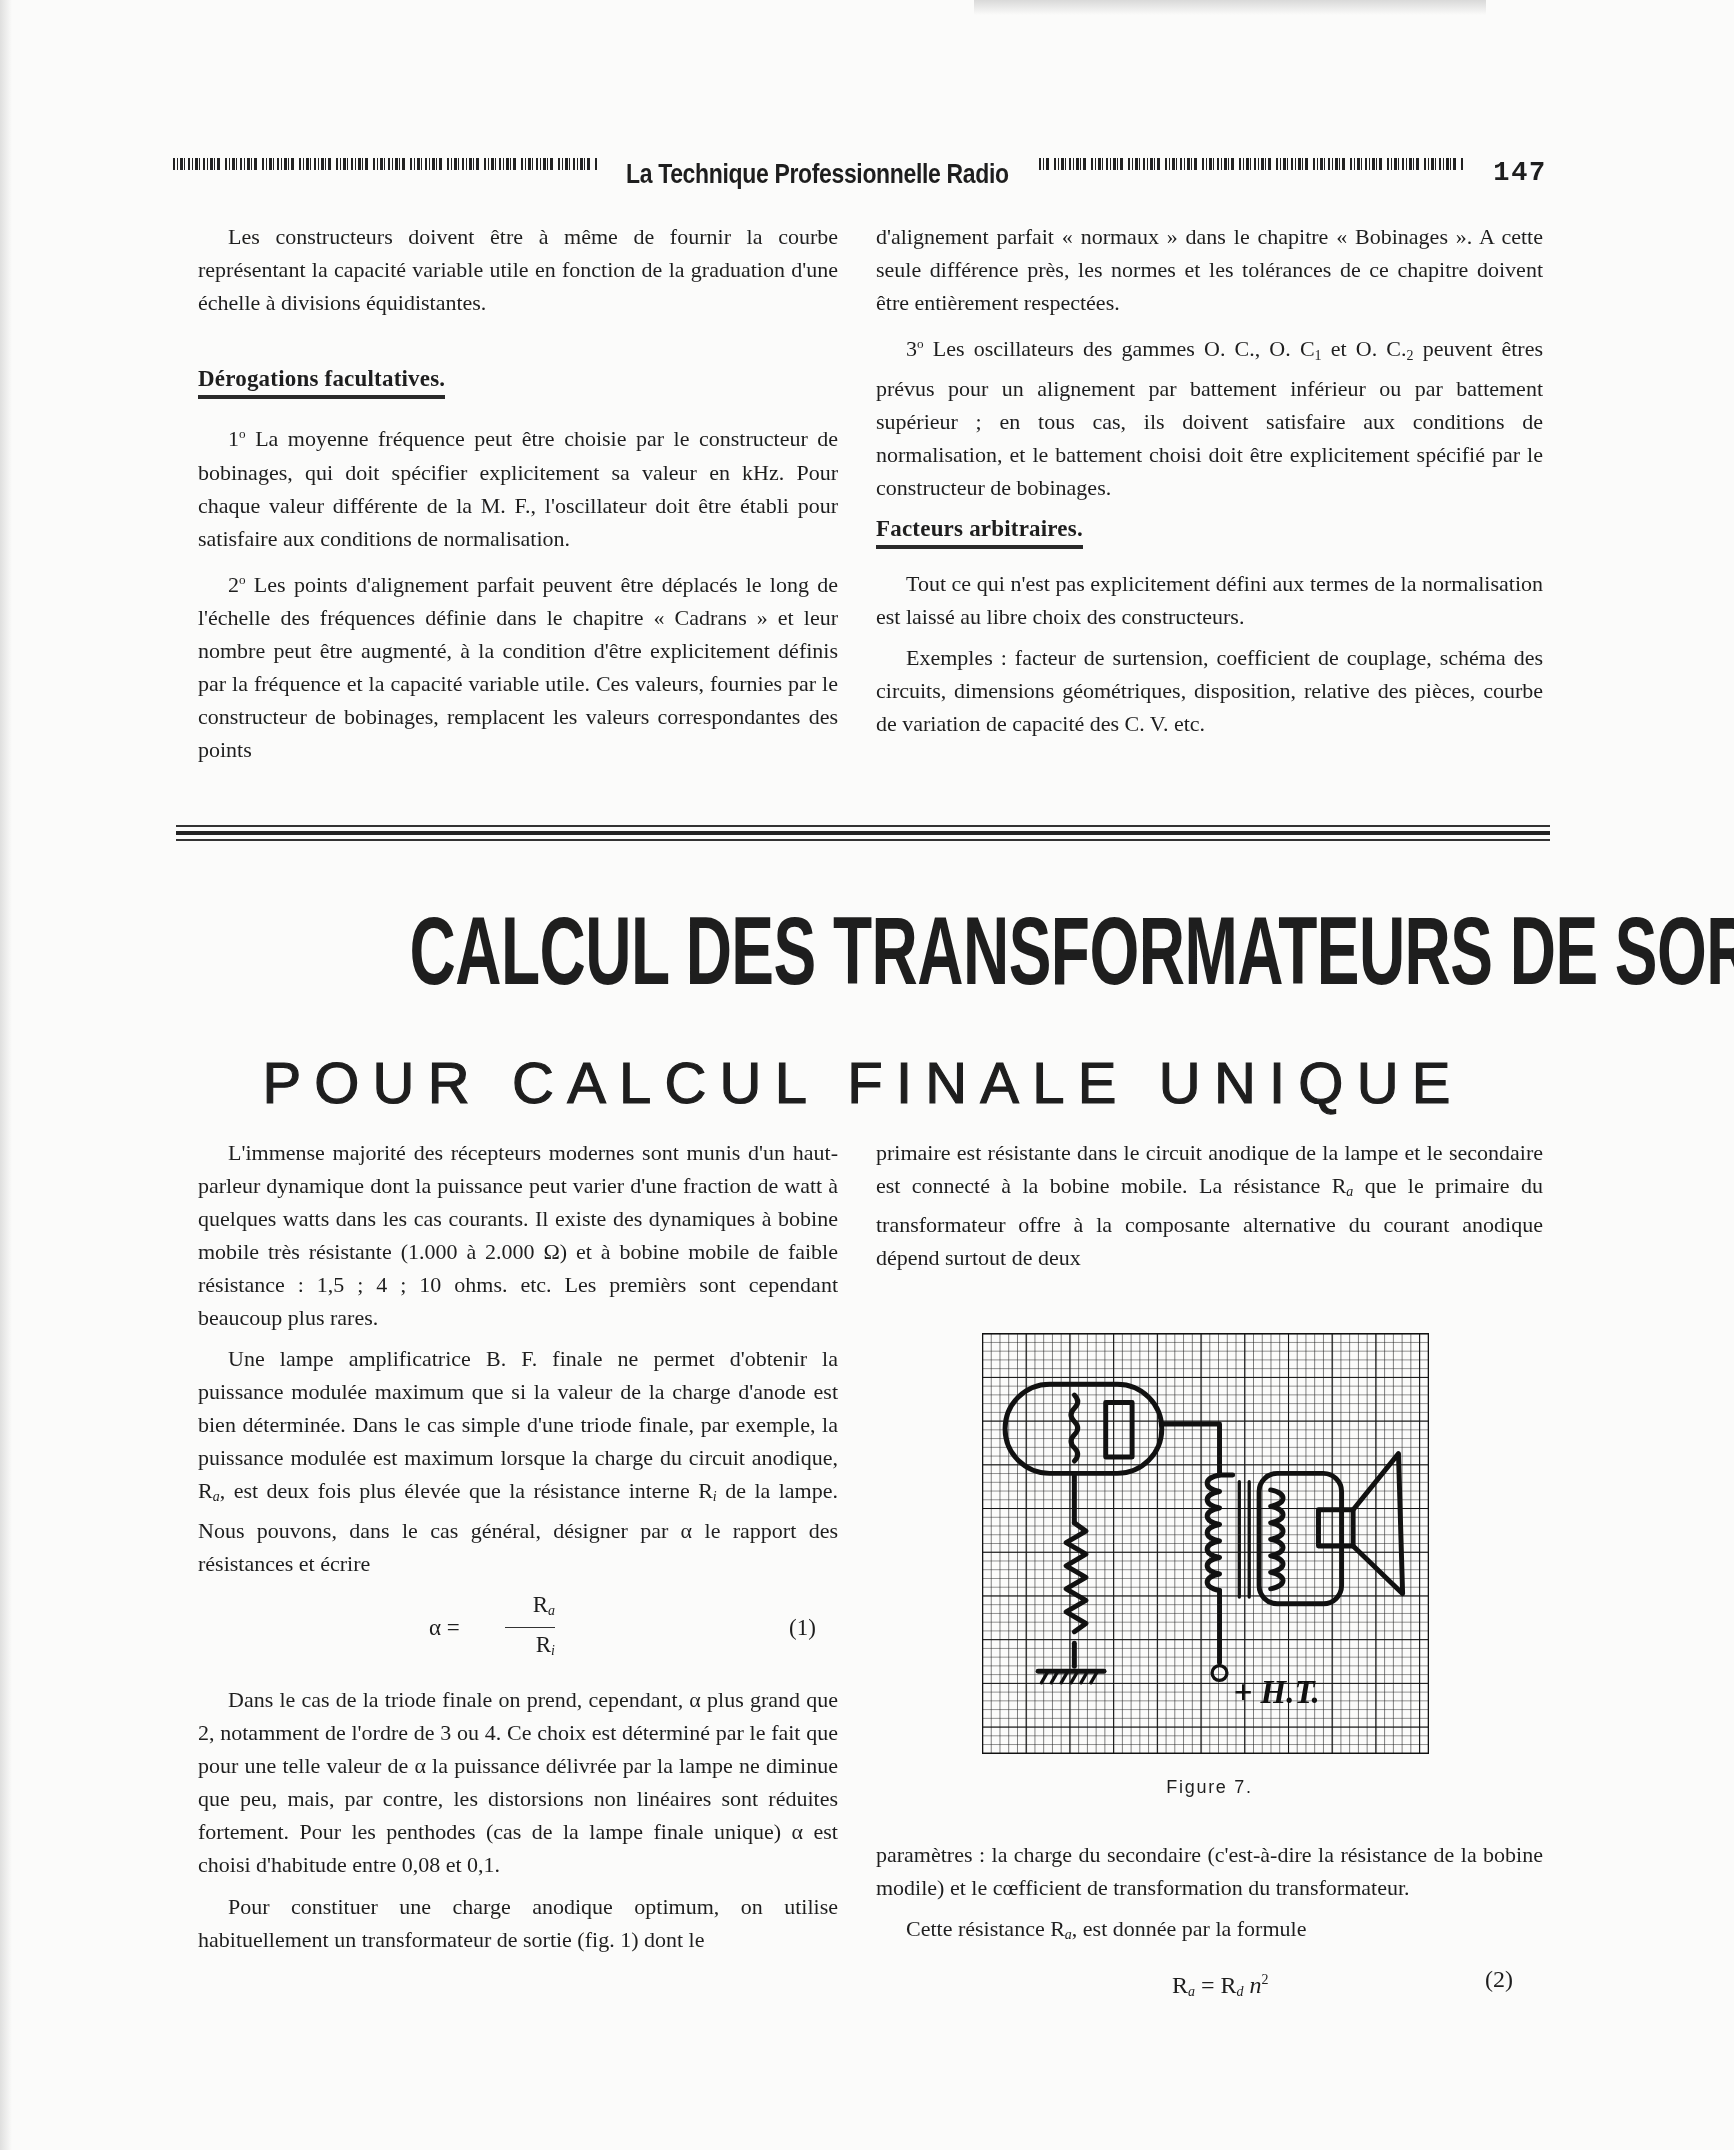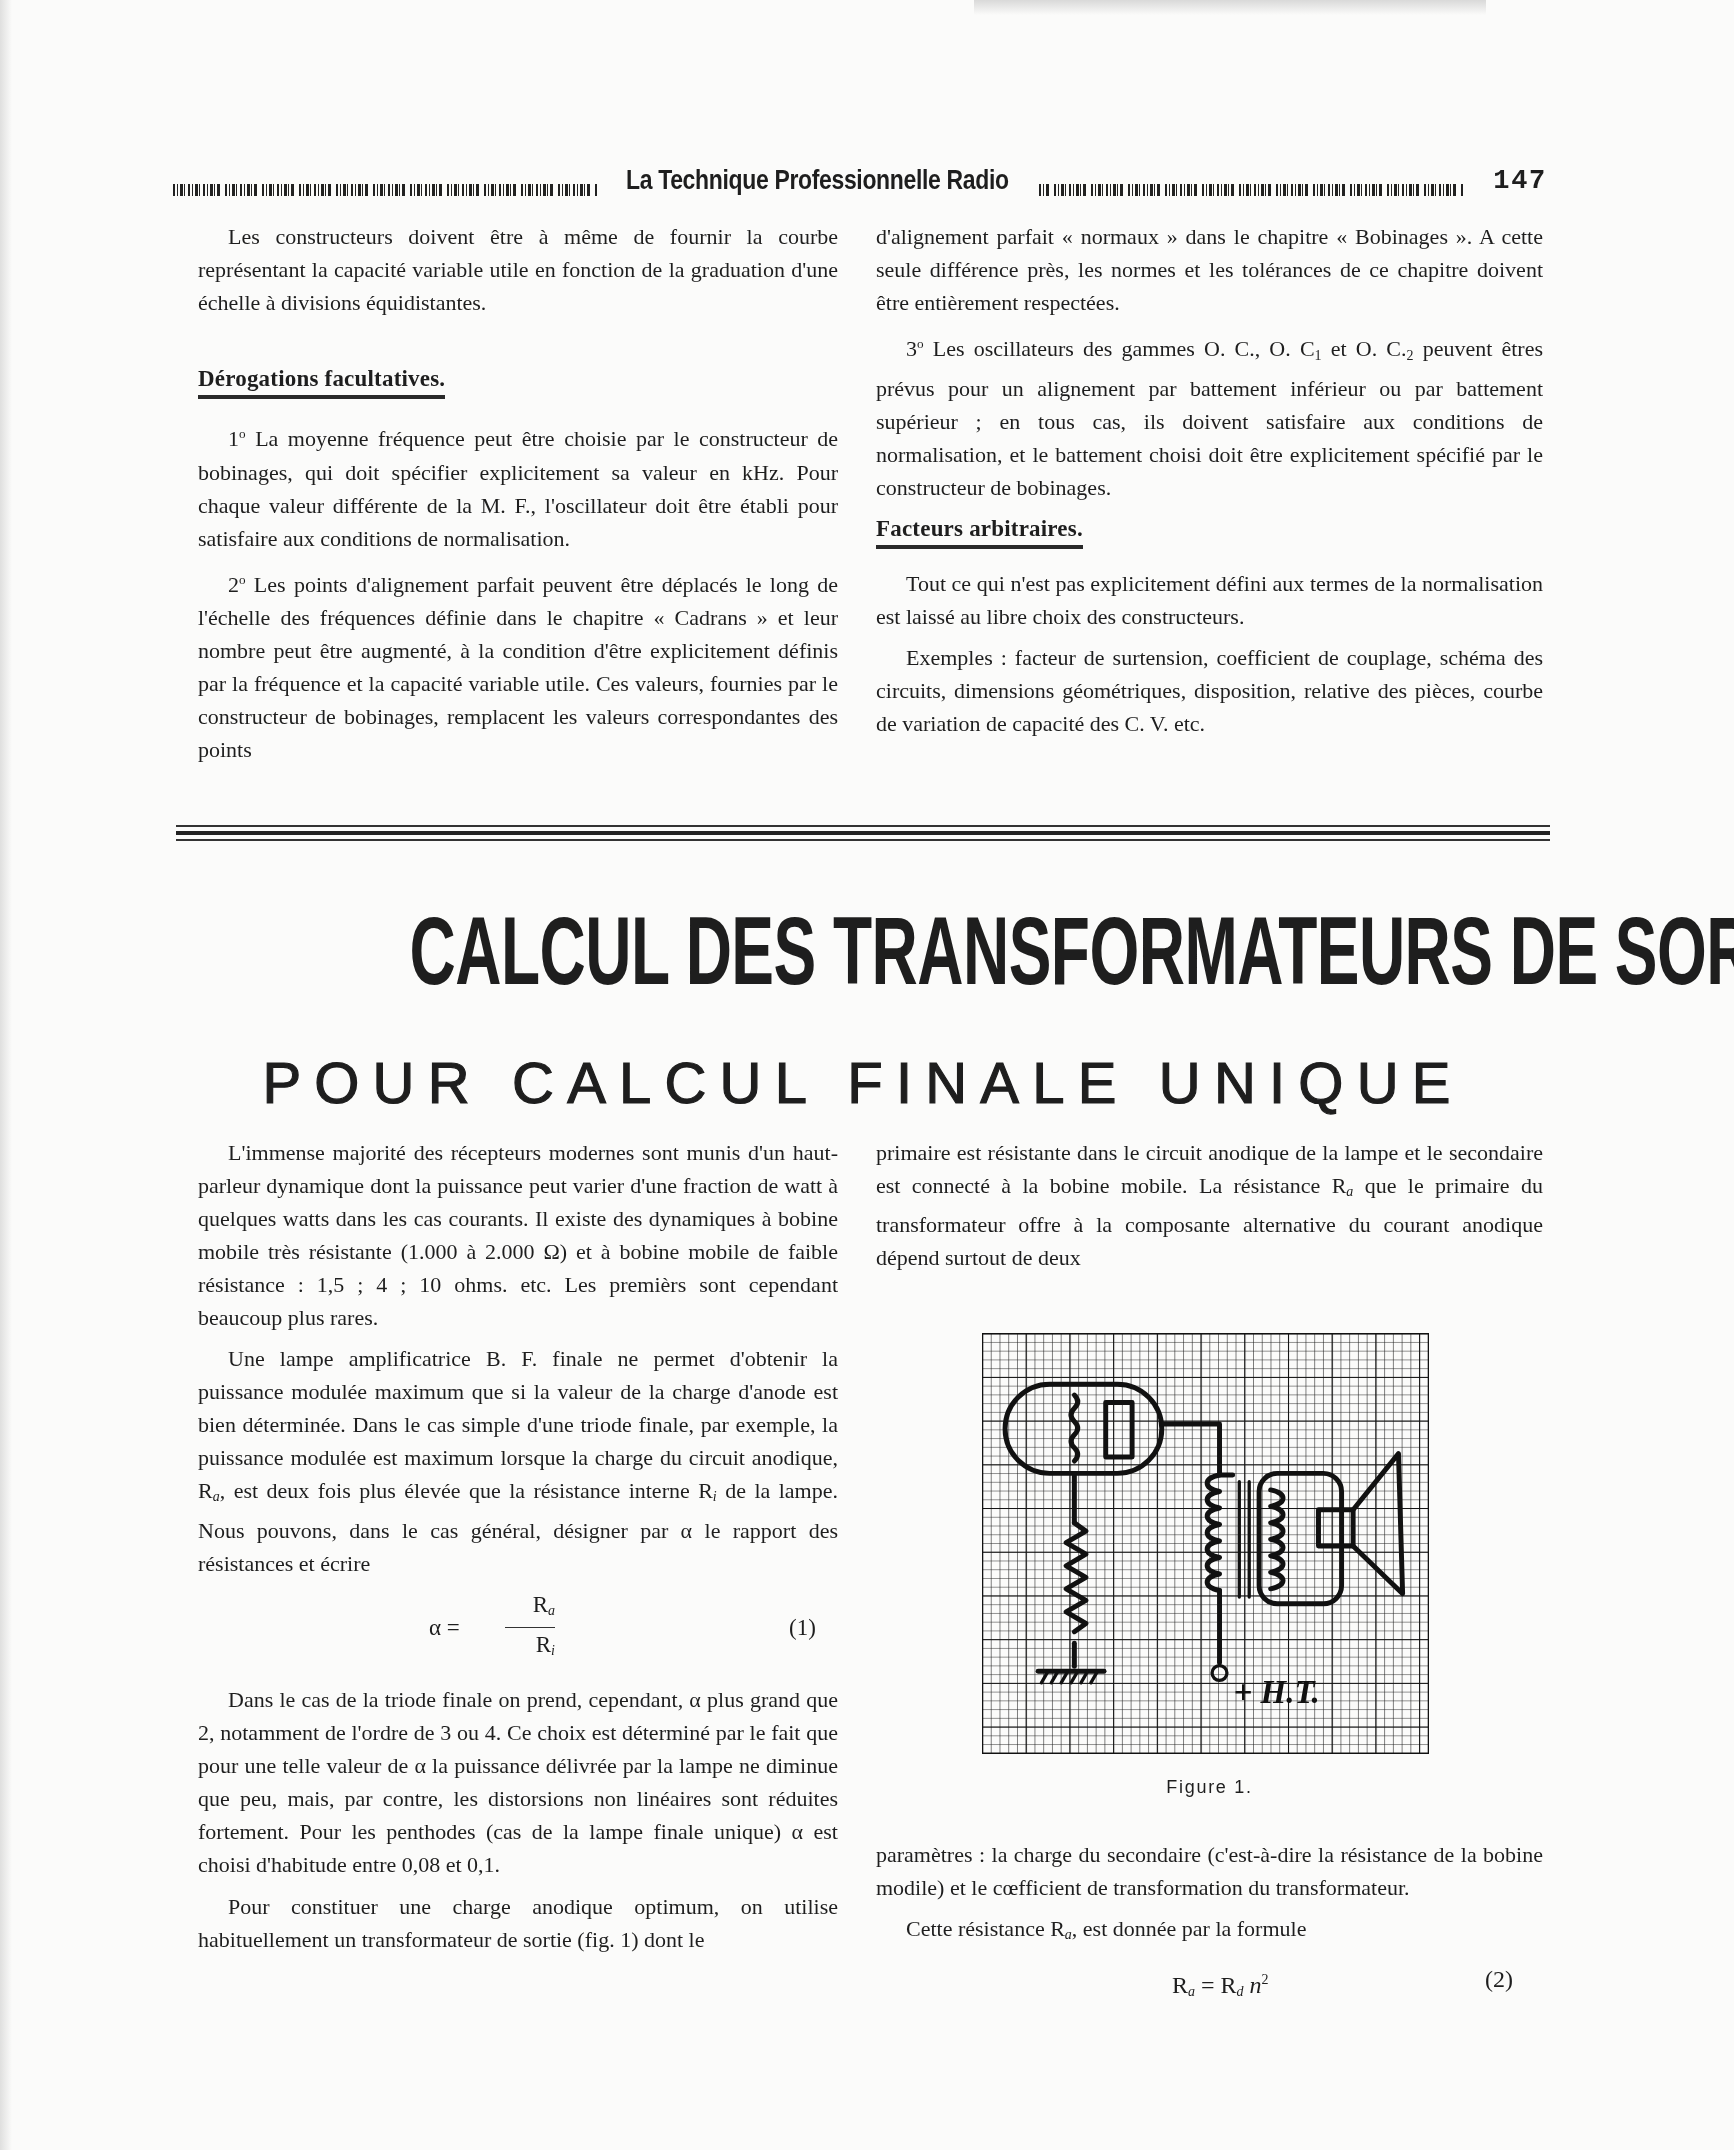--- a/index.html
+++ b/index.html
@@ -9,21 +9,21 @@
     font-family: "Liberation Serif", "DejaVu Serif", serif;
   }
   .page { position: absolute; inset: 0; }
   .scan-shade-top { position:absolute; left:974px; top:0; width:512px; height:15px;
     background: linear-gradient(#bdbdbd, rgba(250,250,250,0)); opacity:.55; }
   .scan-edge-left { position:absolute; left:0; top:0; width:11.6px; height:2151px;
     background: linear-gradient(90deg, rgba(200,200,200,.55), rgba(250,250,250,0)); }
 
   
   .running-header { position:absolute; left:173px; top:158px; width:1374px; height:38px;
-    display:flex; align-items:flex-end; }
+    display:flex; align-items:flex-start; }
   .hatch { height:11.6px; flex:1;
     background: repeating-linear-gradient(90deg, #222 0 2.5px, #fbfbfa 2.5px 4.1px, #222 4.1px 5px, #fbfbfa 5px 7.4px); }
   .hatch.left { margin-right:18px; }
   .hatch.right { margin-left:21.5px; margin-right:28px; }
   .journal-title { font-family:"Liberation Sans", "DejaVu Sans", sans-serif; font-weight:bold;
     font-size:28px; letter-spacing:-0.4px; transform:scaleX(.82); transform-origin:center;
     white-space:nowrap; margin:0 -33px; }
   .page-number { font-family:Liberation Mono, monospace; font-weight:bold;
     font-size:27px; letter-spacing:1.7px; }
 
@@ -178,21 +178,21 @@
         <rect x="408" y="214" width="42" height="44"></rect>
 
         <path d="M450 214 L505 146 L510 316 L450 258"></path>
 
         <path d="M288 312 L288 400"></path>
         <circle cx="288" cy="412" r="9" stroke-width="4"></circle>
       </g>
       <text x="305" y="448" font-family="Liberation Serif, DejaVu Serif, serif" font-style="italic" font-weight="bold" font-size="40" fill="#111">+ H.T.</text>
     </svg>
   </div>
-  <div class="fig-caption">Figure 1.</div>
+  <div class="fig-caption">Figure 7.</div>
 
   <div class="col col-br" style="top:1838px;">
     <p class="noindent">paramètres : la charge du secondaire (c'est-à-dire la résistance de la bobine modile) et le cœfficient de transformation du transformateur.</p>
     <p><span>Cette résistance R</span><sub class="s it">a</sub><span>, est donnée par la formule</span></p>
     <div class="formula2">
       <span class="expr"><span>R</span><sub class="s it">a</sub><span> = R</span><sub class="s it">d</sub><span class="it"> n</span><sup style="font-size:14px;">2</sup></span>
       <span class="eqno">(2)</span>
     </div>
   </div>
 </div>

